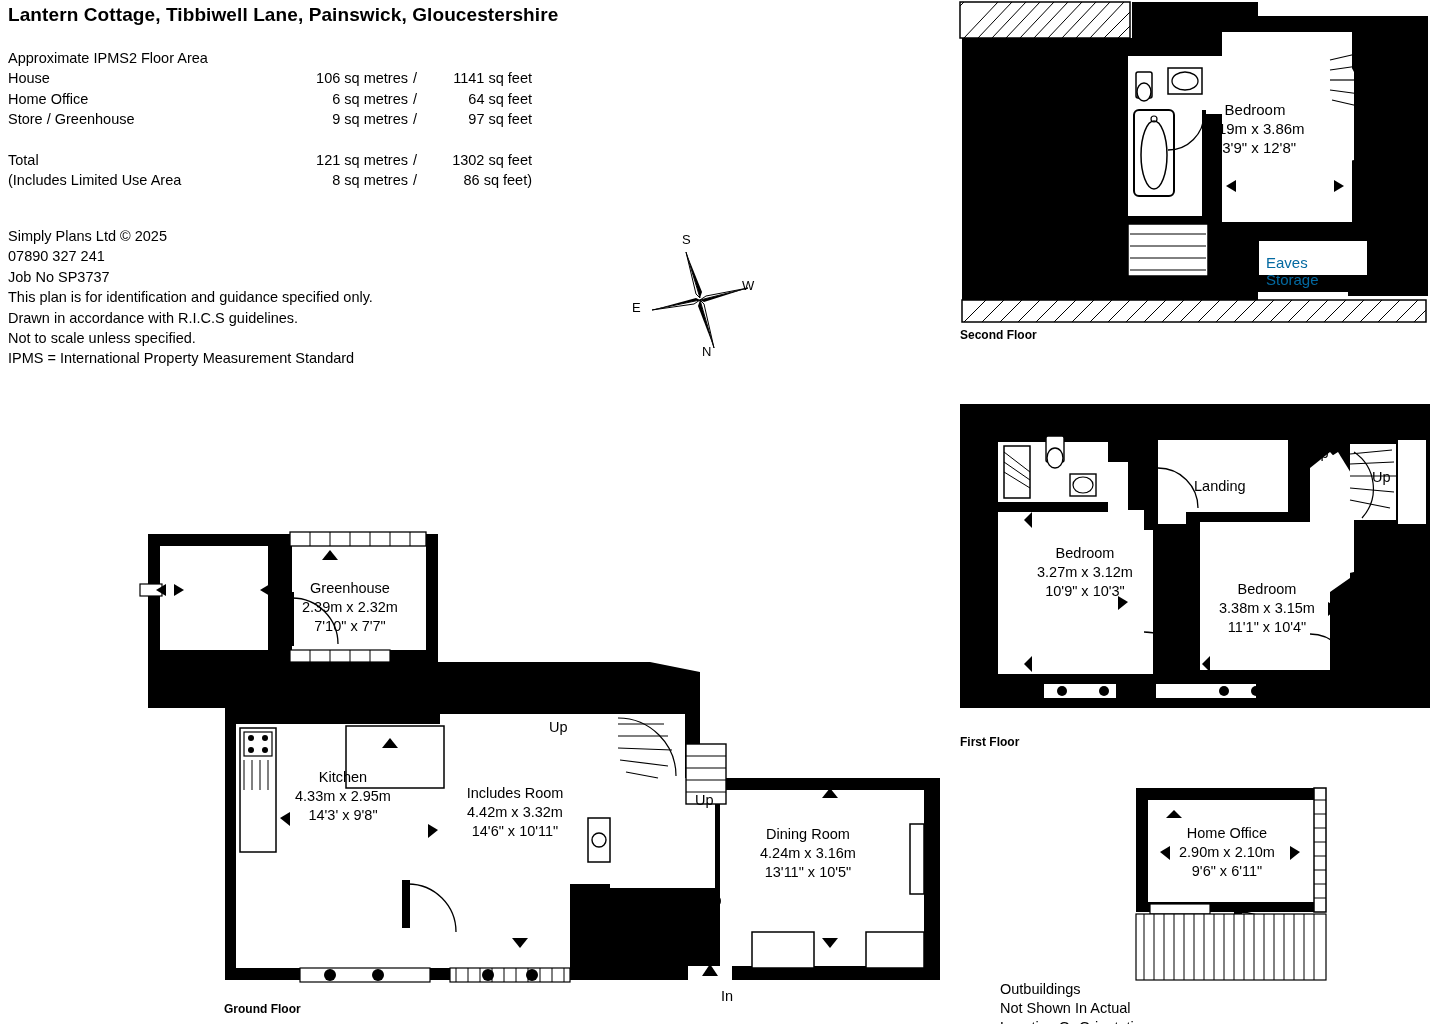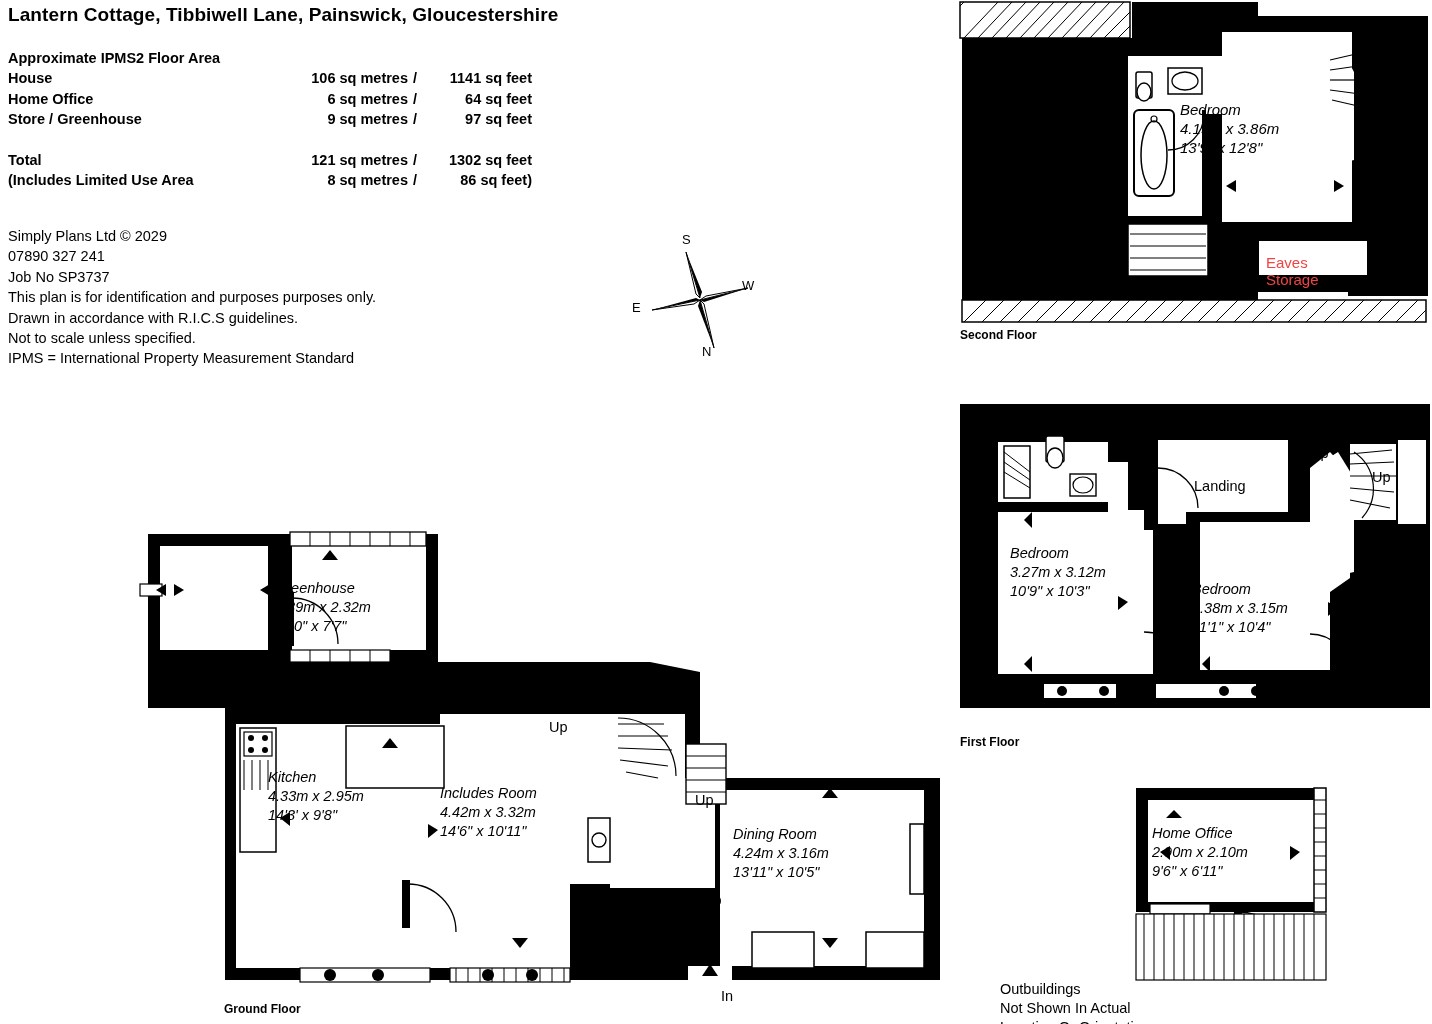--- a/index.html
+++ b/index.html
@@ -11,48 +11,48 @@
     color: #000;
     overflow: hidden;
   }
   #page { position: relative; width: 1172px; height: 1024px; padding-left: 24px; }
 
   
   .title {
     position: absolute; left: 8px; top: 4px;
     font-size: 19px; font-weight: bold; letter-spacing: 0.1px;
   }
-  .info { position: absolute; left: 8px; top: 48px; font-size: 14.5px; line-height: 20.4px; font-weight: bold; }
+  .info { position: absolute; left: 8px; top: 48px; font-size: 14.5px; line-height: 20.4px; }
   .arow { display: flex; width: 580px; align-items: center; }
   .arow .lbl { width: 280px; }
   .arow .m { width: 120px; text-align: right; }
   .arow .sep { width: 14px; text-align: center; }
   .arow .f { width: 110px; text-align: right; }
   .gap { height: 20px; }
 
   .legal { position: absolute; left: 8px; top: 226px; font-size: 14.5px; line-height: 20.4px; }
 
   
   .compass { position: absolute; left: 630px; top: 230px; width: 140px; height: 140px; }
   .compass .cl { position: absolute; font-size: 13px; }
 
   
   .floor-caption { position: absolute; font-size: 12px; font-weight: bold; }
 
   
-  .room { position: absolute; text-align: left; font-size: 14.5px; line-height: 19px; white-space: nowrap; font-style: italic; }
+  .room { position: absolute; text-align: center; font-size: 14.5px; line-height: 19px; white-space: nowrap; }
   .room .nm { }
   .room.solid { font-size: 15px; }
 
   .note { position: absolute; font-size: 14.5px; line-height: 19px; }
 
   
   .plan { position: absolute; }
   .eaves-label {
-    position: absolute; font-size: 15px; font-weight: normal; color: #ef4444;
+    position: absolute; font-size: 15px; font-weight: normal; color: #0369a1;
   }
   svg { display: block; overflow: visible; }
 </style>
 </head>
 <body>
 
 <div id="page">
 
   <div class="title">Lantern Cottage, Tibbiwell Lane, Painswick, Gloucestershire</div>
 
@@ -85,24 +85,24 @@
     </div>
     <div class="arow">
       <span class="lbl">(Includes Limited Use Area</span>
       <span class="m">8 sq metres</span>
       <span class="sep">/</span>
       <span class="f">86 sq feet)</span>
     </div>
   </div>
 
   <div class="legal">
-    <div>Simply Plans Ltd © 2029</div>
+    <div>Simply Plans Ltd © 2025</div>
     <div>07890 327 241</div>
     <div>Job No SP3737</div>
-    <div>This plan is for identification and purposes purposes only.</div>
+    <div>This plan is for identification and guidance specified only.</div>
     <div>Drawn in accordance with R.I.C.S guidelines.</div>
     <div>Not to scale unless specified.</div>
     <div>IPMS = International Property Measurement Standard</div>
   </div>
 
   <div class="compass">
     <svg width="140" height="140" viewBox="0 0 140 140">
       <g fill="#000">
         <polygon points="70,68 56,22 72,62"></polygon>
         <polygon points="70,68 56,22 66,64" fill="#fff" stroke="#000" stroke-width="1"></polygon>

